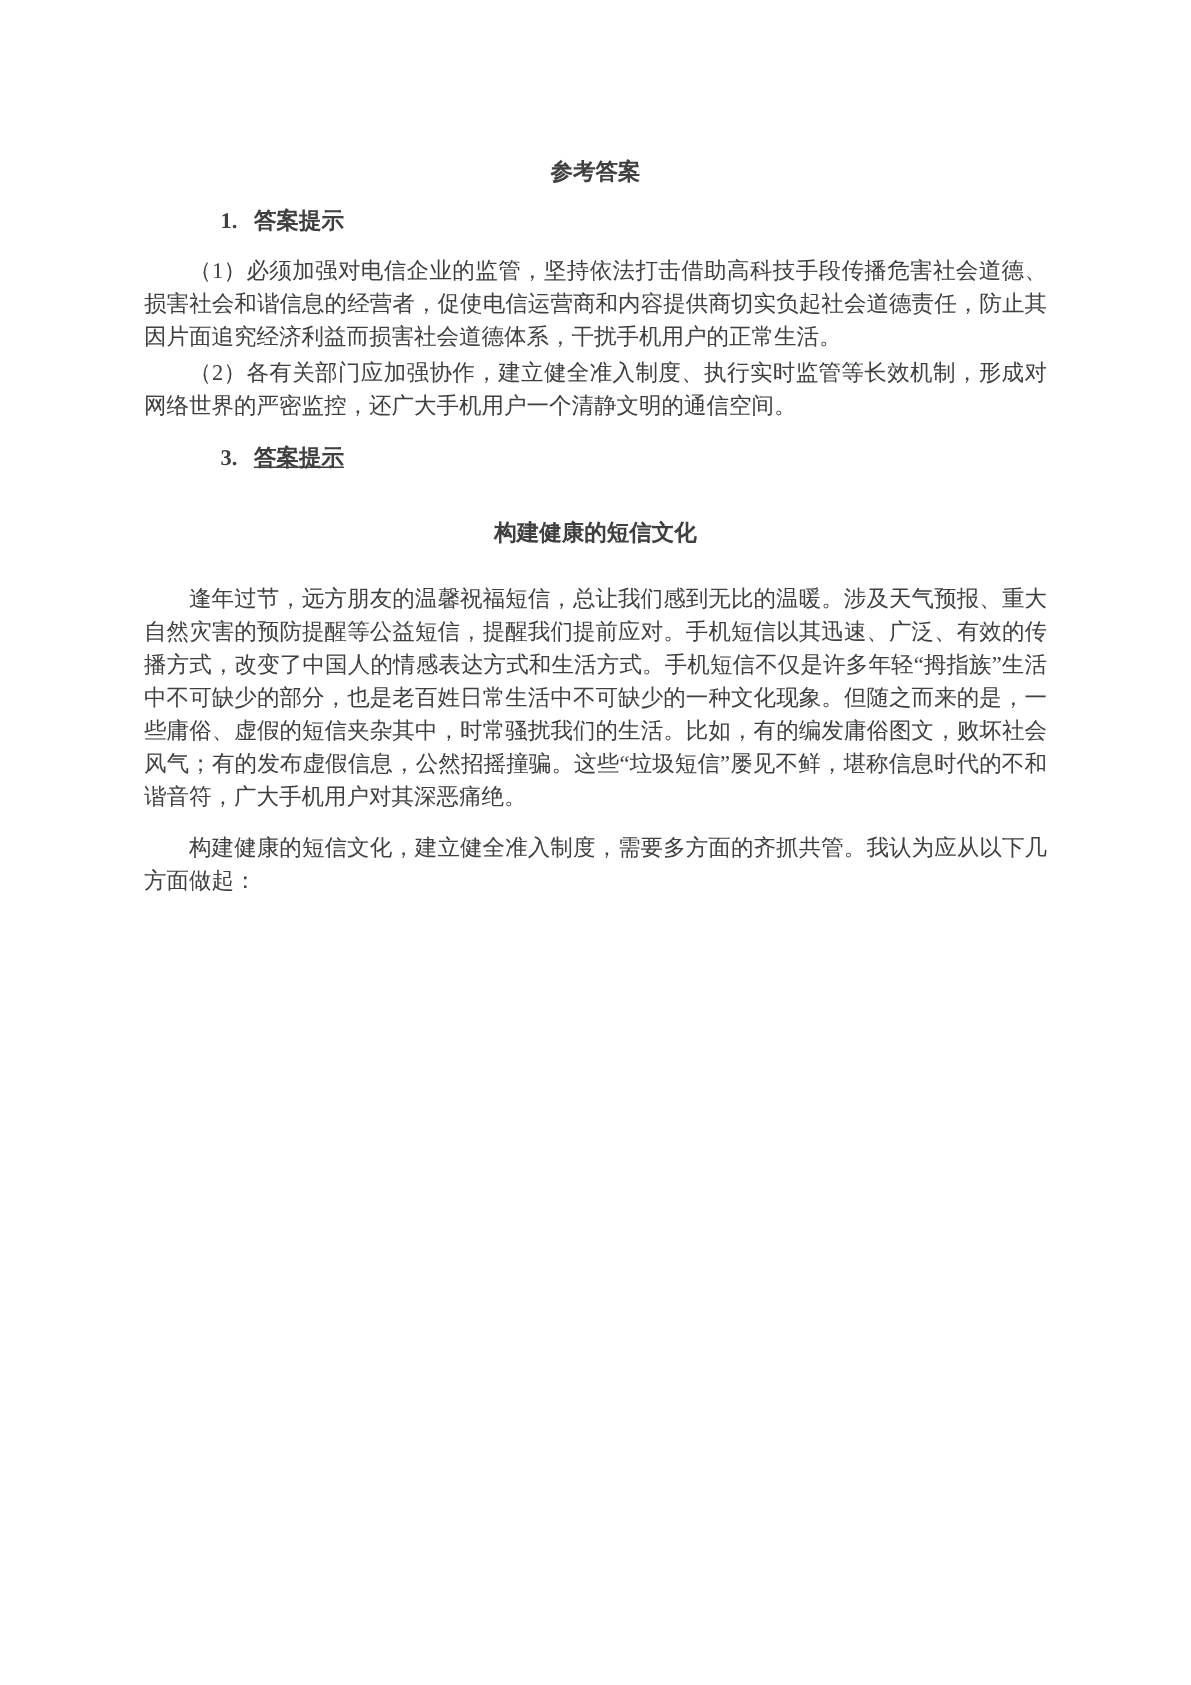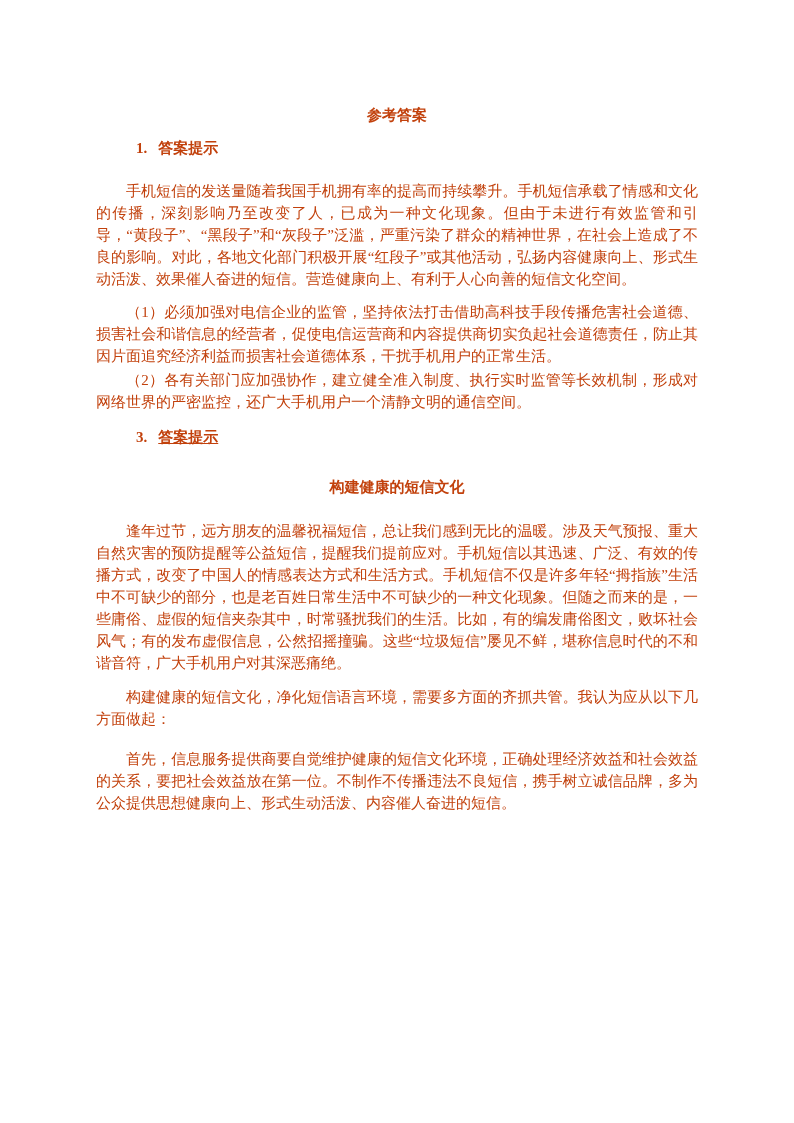--- a/index.html
+++ b/index.html
@@ -12,28 +12,28 @@
     width: 794px;
     height: 1123px;
     margin: 0 auto;
     background: #ffffff;
     box-sizing: border-box;
     padding: 104px 96px 0 96px;
     overflow: hidden;
     font-family: "Liberation Serif", "DejaVu Serif", serif;
     font-size: 15px;
     line-height: 22px;
-    color: #c2410c;
+    color: #404040;
   }
   .doc-title {
     text-align: center;
     font-weight: bold;
   }
   .list-heading {
-    margin-left: 40px;
+    margin-left: 51px;
   }
   .list-heading .num {
     display: inline-block;
     min-width: 11px;
     margin-right: 11px;
   }
   .para {
     text-align: justify;
     text-indent: 2em;
     word-break: break-all;
@@ -58,26 +58,24 @@
 </head>
 <body>
 
 <div class="page">
 
   <h1 class="doc-title">参考答案</h1>
 
   <h2 class="list-heading mt11">
     <span class="num">1.</span><span>答案提示</span>
   </h2>
-  <p class="para mt21">手机短信的发送量随着我国手机拥有率的提高而持续攀升。手机短信承载了情感和文化的传播，深刻影响乃至改变了人，已成为一种文化现象。但由于未进行有效监管和引导，“黄段子”、“黑段子”和“灰段子”泛滥，严重污染了群众的精神世界，在社会上造成了不良的影响。对此，各地文化部门积极开展“红段子”或其他活动，弘扬内容健康向上、形式生动活泼、效果催人奋进的短信。营造健康向上、有利于人心向善的短信文化空间。</p>
 
   <p class="para mt19">（1）必须加强对电信企业的监管，坚持依法打击借助高科技手段传播危害社会道德、损害社会和谐信息的经营者，促使电信运营商和内容提供商切实负起社会道德责任，防止其因片面追究经济利益而损害社会道德体系，干扰手机用户的正常生活。</p>
   <p class="para mt0">（2）各有关部门应加强协作，建立健全准入制度、执行实时监管等长效机制，形成对网络世界的严密监控，还广大手机用户一个清静文明的通信空间。</p>
 
   <h2 class="list-heading mt13">
     <span class="num">3.</span><span>答案提示</span>
   </h2>
   <h2 class="essay-title mt17">构建健康的短信文化</h2>
   <p class="para mt22">逢年过节，远方朋友的温馨祝福短信，总让我们感到无比的温暖。涉及天气预报、重大自然灾害的预防提醒等公益短信，提醒我们提前应对。手机短信以其迅速、广泛、有效的传播方式，改变了中国人的情感表达方式和生活方式。手机短信不仅是许多年轻“拇指族”生活中不可缺少的部分，也是老百姓日常生活中不可缺少的一种文化现象。但随之而来的是，一些庸俗、虚假的短信夹杂其中，时常骚扰我们的生活。比如，有的编发庸俗图文，败坏社会风气；有的发布虚假信息，公然招摇撞骗。这些“垃圾短信”屡见不鲜，堪称信息时代的不和谐音符，广大手机用户对其深恶痛绝。</p>
-  <p class="para mt12">构建健康的短信文化，净化短信语言环境，需要多方面的齐抓共管。我认为应从以下几方面做起：</p>
-  <p class="para mt18">首先，信息服务提供商要自觉维护健康的短信文化环境，正确处理经济效益和社会效益的关系，要把社会效益放在第一位。不制作不传播违法不良短信，携手树立诚信品牌，多为公众提供思想健康向上、形式生动活泼、内容催人奋进的短信。</p>
+  <p class="para mt12">构建健康的短信文化，建立健全准入制度，需要多方面的齐抓共管。我认为应从以下几方面做起：</p>
 
 </div>
 
 </body></html>

